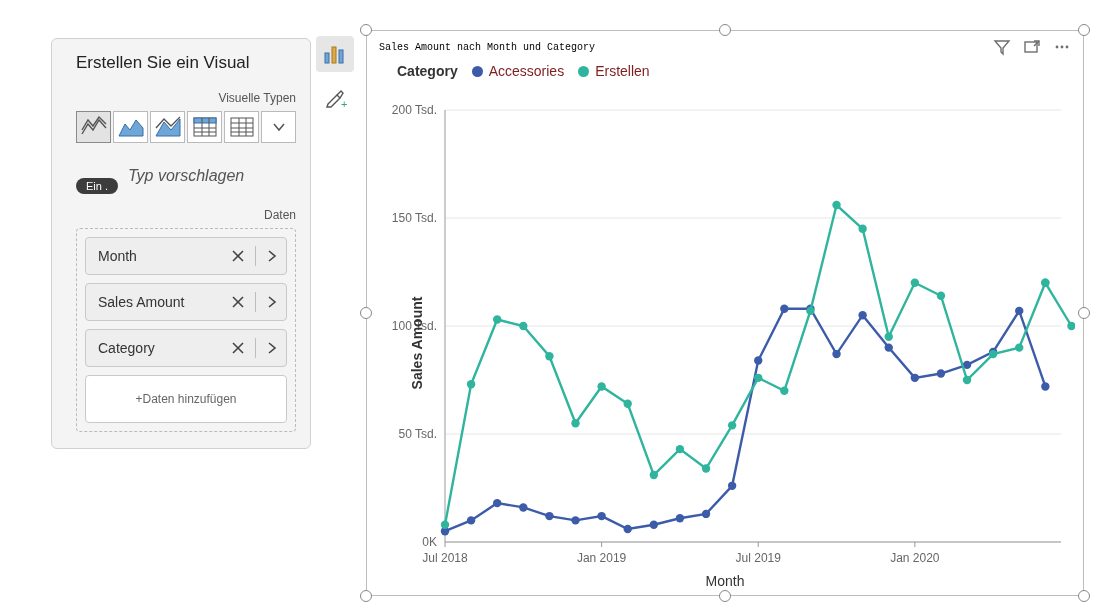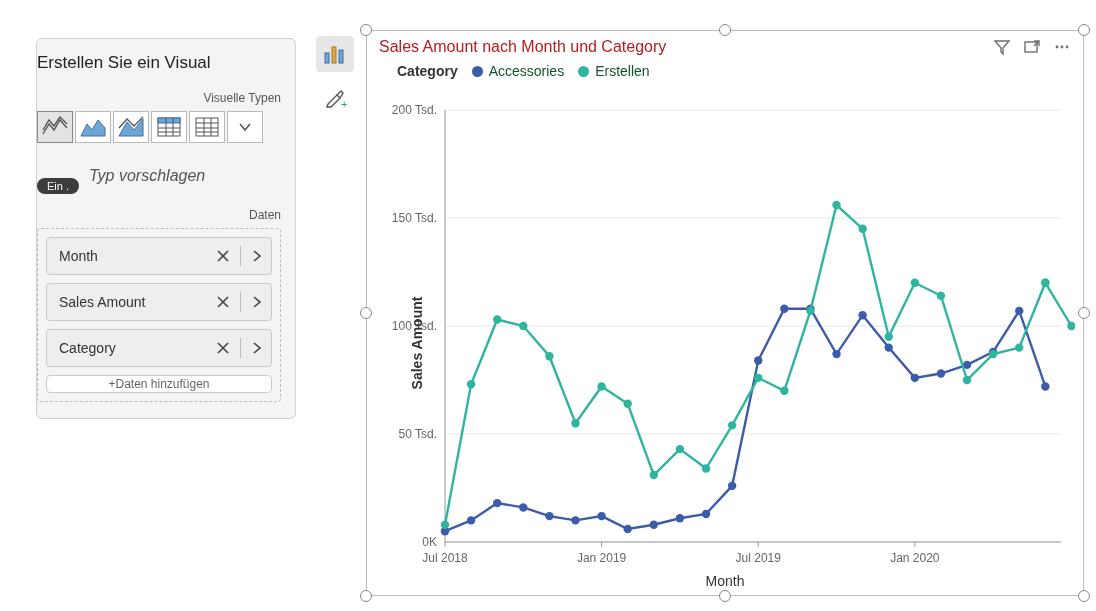--- a/index.html
+++ b/index.html
@@ -11,27 +11,27 @@
     background: #fff;
     width: 1096px;
     height: 611px;
     position: relative;
     overflow: hidden;
   }
 
   
   .build-panel {
     position: absolute;
-    left: 36px;
+    left: 51px;
     top: 38px;
     width: 260px;
     background: #f4f4f4;
     border: 1px solid #d0d0d0;
     border-radius: 6px;
-    padding: 14px 14px 16px 0;
+    padding: 14px 14px 16px 24px;
   }
   .build-title {
     font-size: 17px;
     font-weight: 400;
     color: #222;
     margin-bottom: 18px;
   }
   .section-label {
     font-size: 12px;
     color: #555;
@@ -123,21 +123,21 @@
     background: #bdbdbd;
   }
   .icon-x, .icon-chevron {
     color: #444;
     cursor: pointer;
   }
   .add-data-btn {
     background: #fff;
     border: 1px solid #c9c9c9;
     border-radius: 4px;
-    height: 18px;
+    height: 48px;
     display: flex;
     align-items: center;
     justify-content: center;
     font-size: 12px;
     color: #666;
     cursor: pointer;
   }
 
   
   .mid-toolbar {
@@ -187,39 +187,40 @@
   .sel-handle.bm { left: 50%; bottom: -7px; transform: translateX(-50%); }
 
   .visual-header {
     display: flex;
     align-items: center;
     height: 32px;
     padding: 0 12px;
     gap: 12px;
   }
   .chart-title {
-    font-size: 16px;
-    color: #b91c1c;
+    font-size: 10px;
+    color: #000000;
     flex: 1;
+    font-family: Liberation Mono, monospace;
   }
   .hdr-icon {
     width: 18px; height: 18px;
     color: #6e6e6e;
     cursor: pointer;
   }
 
   .legend-row {
     display: flex;
     align-items: center;
     gap: 14px;
     padding: 0 18px 4px 30px;
     font-size: 14px;
   }
   .legend-title { font-weight: 700; color: #333; }
-  .legend-item { display: flex; align-items: center; gap: 6px; color: #14532d; }
+  .legend-item { display: flex; align-items: center; gap: 6px; color: #7f1d1d; }
   .legend-dot { width: 11px; height: 11px; border-radius: 50%; }
 
   .plot-wrap {
     position: absolute;
     left: 8px; right: 8px;
     top: 68px; bottom: 8px;
   }
   .plot-wrap svg { width: 100%; height: 100%; }
 
   .ylabel {

